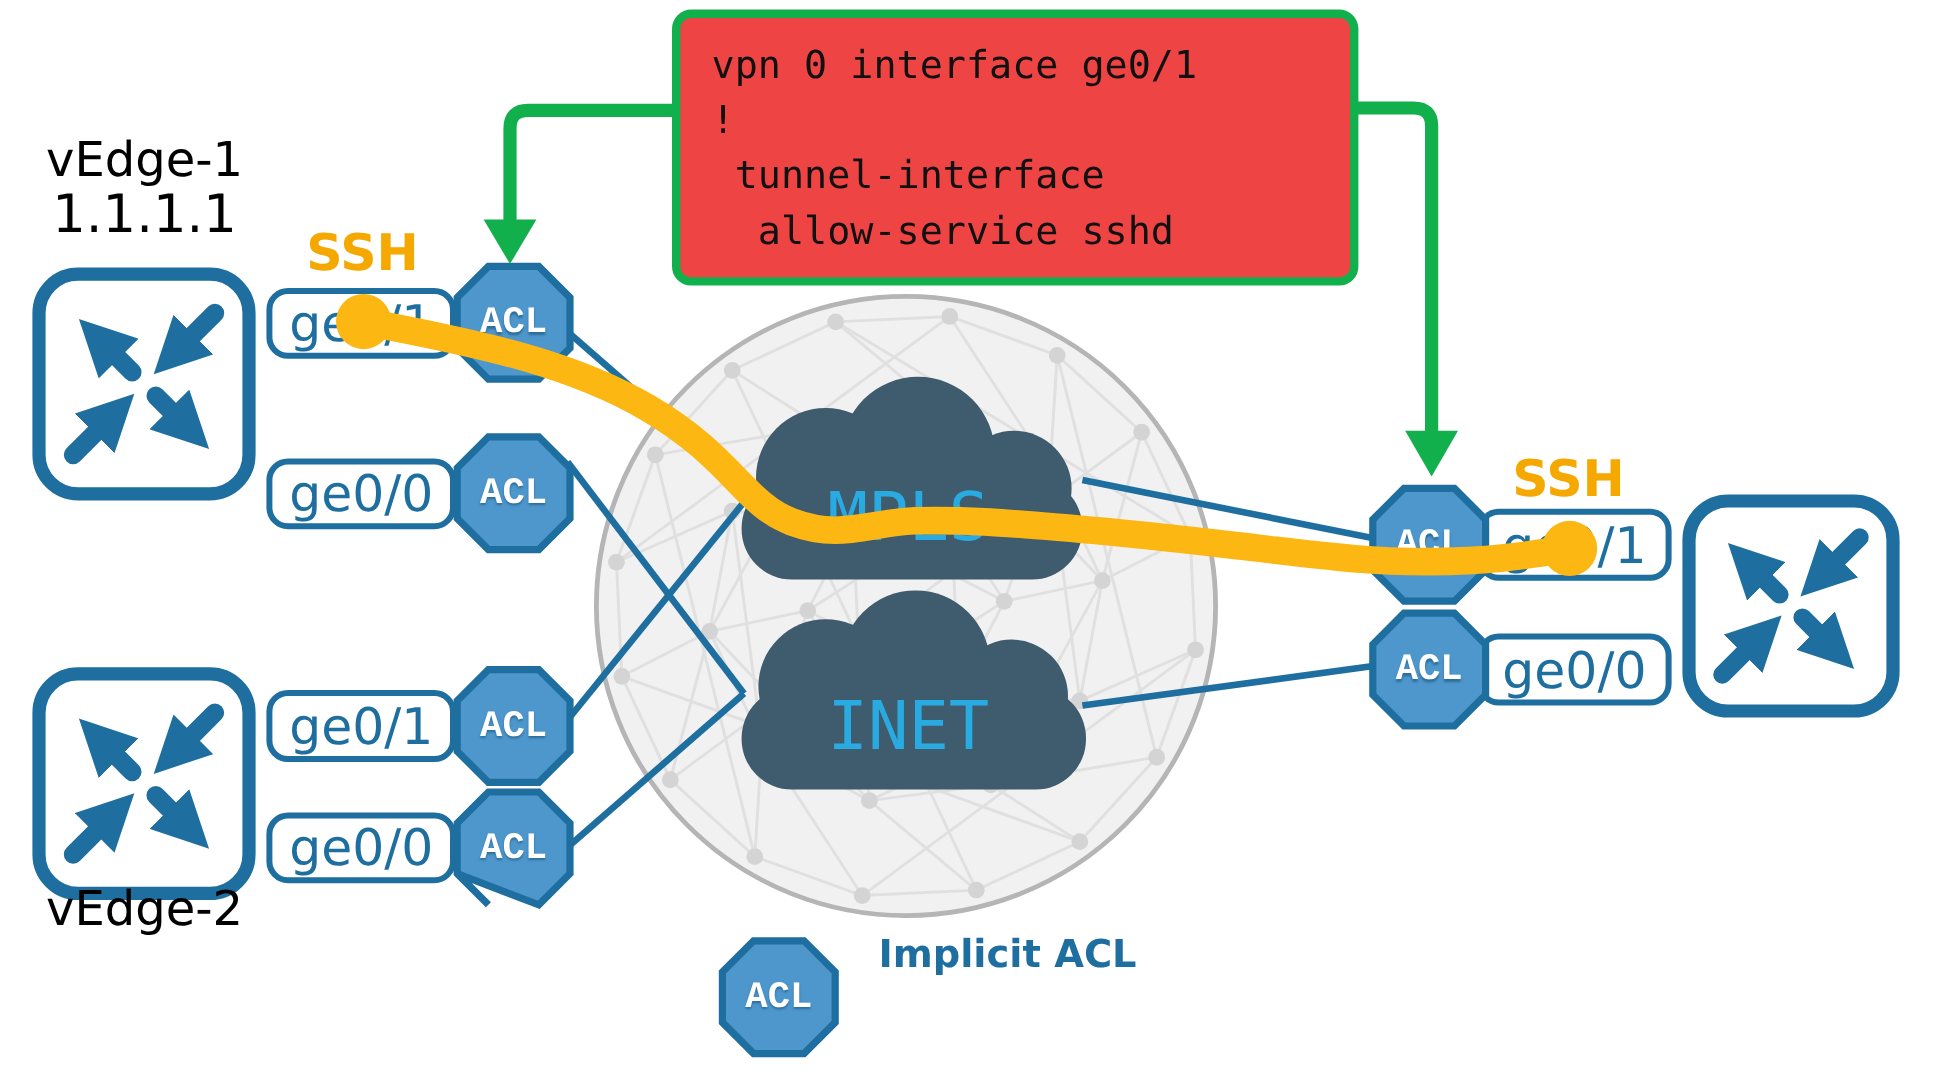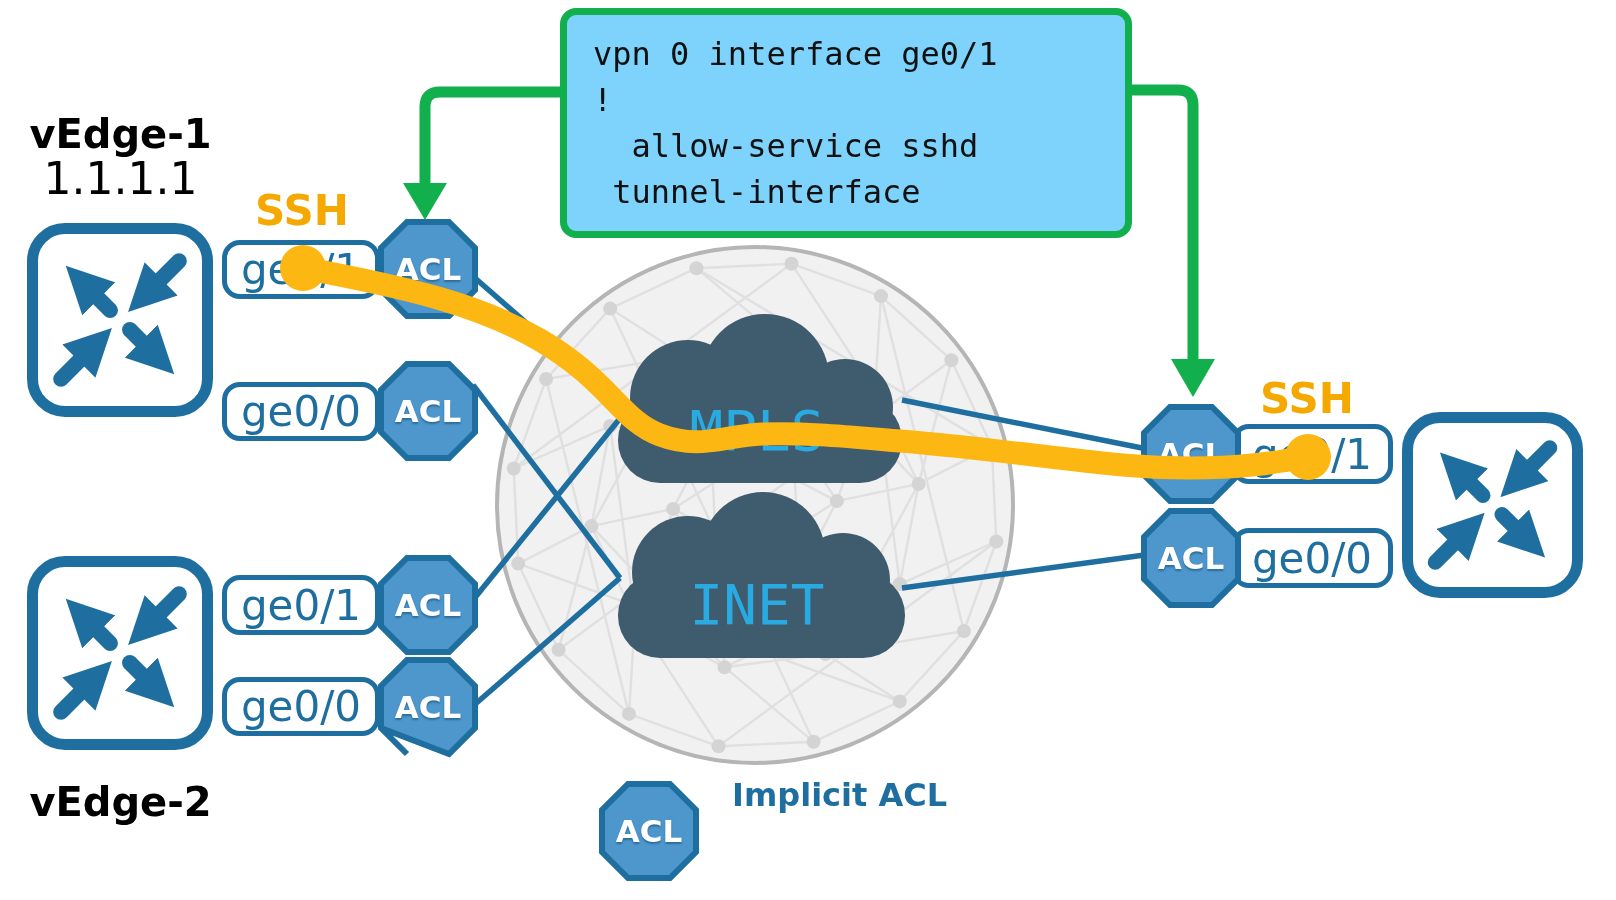--- a/index.html
+++ b/index.html
@@ -4,35 +4,35 @@
 <style>
   html,body{margin:0;padding:0;background:#ffffff;}
   #stage{position:relative;width:1616px;height:900px;overflow:hidden;background:#ffffff;
          font-family:"DejaVu Sans","Liberation Sans",sans-serif;}
   svg.layer{position:absolute;left:0;top:0;pointer-events:none;}
   #mesh line{stroke:#e0e0e0;stroke-width:2.4;}
   #mesh circle{fill:#d4d4d4;}
   .cloud-label{font-family:"DejaVu Sans Mono","Liberation Mono",monospace;font-size:56px;fill:#29abe2;}
   
   .code-box{position:absolute;left:560px;top:8px;width:572px;height:230px;box-sizing:border-box;
-            background:#7dd3fc;border:7px solid #12b04c;border-radius:16px;padding:16px 0 0 26px;z-index:5;}
+            background:#ef4444;border:7px solid #12b04c;border-radius:16px;padding:16px 0 0 26px;z-index:5;}
   .code-line{font-family:"DejaVu Sans Mono","Liberation Mono",monospace;font-size:32px;line-height:46px;
              color:#111;white-space:pre;}
   
   .dev-label{position:absolute;text-align:center;color:#000;z-index:2;}
-  .dev-name{font-size:40px;font-weight:bold;line-height:48px;}
+  .dev-name{font-size:40px;font-weight:normal;line-height:48px;}
   .dev-ip{font-size:44px;line-height:42px;}
   
   .router{position:absolute;box-sizing:border-box;border:11px solid #1e6f9f;border-radius:38px;background:#fff;z-index:2;}
   .router svg{position:absolute;left:0;top:0;width:100%;height:100%;}
   
   .pill{position:absolute;box-sizing:border-box;background:#fff;border:5px solid #1e6f9f;border-radius:18px;
         display:flex;align-items:center;justify-content:center;color:#1e6f9f;font-size:42px;z-index:2;}
   
-  .acl{position:absolute;width:102px;height:102px;z-index:3;}
+  .acl{position:absolute;width:102px;height:102px;z-index:3;font-family:Liberation Mono, monospace;}
   .acl svg{position:absolute;left:0;top:0;}
   .acl span{position:absolute;inset:0;display:flex;align-items:center;justify-content:center;
             color:#fff;font-weight:bold;font-size:31px;letter-spacing:0px;
             text-shadow:0 2px 2px rgba(16,74,110,0.55);}
   
   .ssh-label{position:absolute;width:110px;text-align:center;color:#f5a800;font-weight:bold;font-size:42px;z-index:4;}
   
   .legend-title{position:absolute;left:732px;top:776px;font-size:32px;font-weight:bold;color:#1e6f9f;z-index:2;}
   .legend-sub{position:absolute;left:732px;top:826px;font-size:44px;color:#1e6f9f;z-index:2;}
 </style>
@@ -184,22 +184,22 @@
       <circle cx="763" cy="554" r="62"></circle>
       <circle cx="843" cy="580" r="47"></circle>
       <rect x="618" y="573" width="287" height="85" rx="42"></rect>
     </g>
     <text class="cloud-label" x="757" y="624" text-anchor="middle">INET</text>
   </svg>
 
   <div class="code-box">
     <div class="code-line">vpn 0 interface ge0/1</div>
     <div class="code-line">!</div>
+    <div class="code-line"> tunnel-interface</div>
     <div class="code-line">  allow-service sshd</div>
-    <div class="code-line"> tunnel-interface</div>
   </div>
 
   <div class="dev-label" style="left:8px;top:110px;width:225px;">
     <div class="dev-name">vEdge-1</div>
     <div class="dev-ip">1.1.1.1</div>
   </div>
   <div class="router" style="left:27px;top:223px;width:186px;height:194px;">
     <svg viewBox="0 0 100 100">
       <g stroke="#1e6f9f" stroke-width="9.5" stroke-linecap="round">
         <line x1="44" y1="44" x2="27" y2="27" marker-end="url(#ah)"></line>
@@ -232,21 +232,21 @@
   <div class="router" style="left:27px;top:556px;width:186px;height:194px;">
     <svg viewBox="0 0 100 100">
       <g stroke="#1e6f9f" stroke-width="9.5" stroke-linecap="round">
         <line x1="44" y1="44" x2="27" y2="27" marker-end="url(#ah)"></line>
         <line x1="86" y1="14" x2="65" y2="35" marker-end="url(#ah)"></line>
         <line x1="14" y1="86" x2="35" y2="65" marker-end="url(#ah)"></line>
         <line x1="56" y1="56" x2="73" y2="73" marker-end="url(#ah)"></line>
       </g>
     </svg>
   </div>
-  <div class="dev-label" style="left:8px;top:778px;width:225px;">
+  <div class="dev-label" style="left:8px;top:734px;width:225px;">
     <div class="dev-name">vEdge-2</div>
   </div>
   <div class="pill" style="left:222px;top:575px;width:158px;height:60px;">
     <span>ge0/1</span>
   </div>
   <div class="pill" style="left:222px;top:677px;width:158px;height:59px;">
     <span>ge0/0</span>
   </div>
   <div class="acl" style="left:377px;top:554px;">
     <svg width="102" height="102" viewBox="0 0 102 102">

